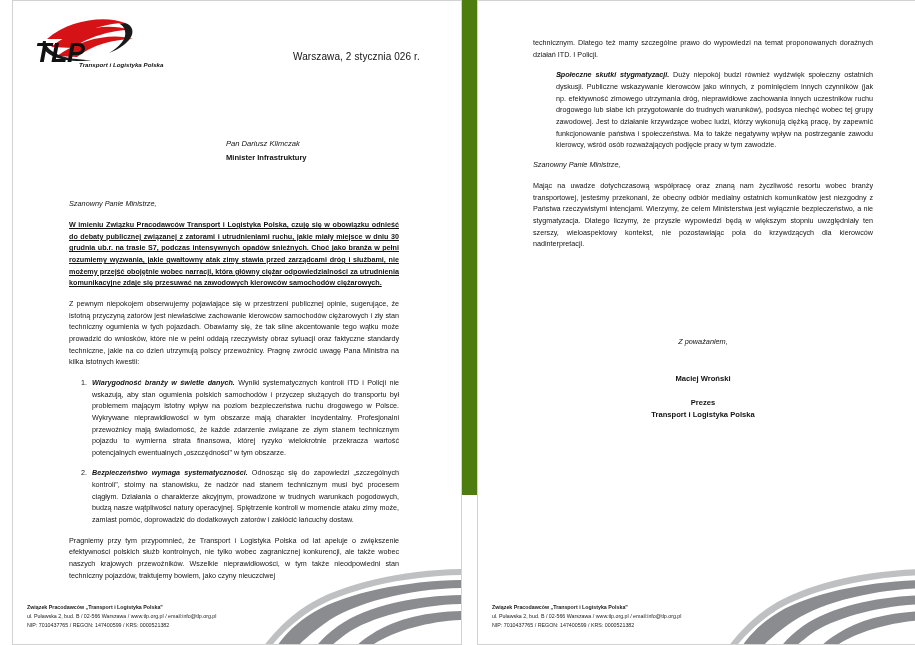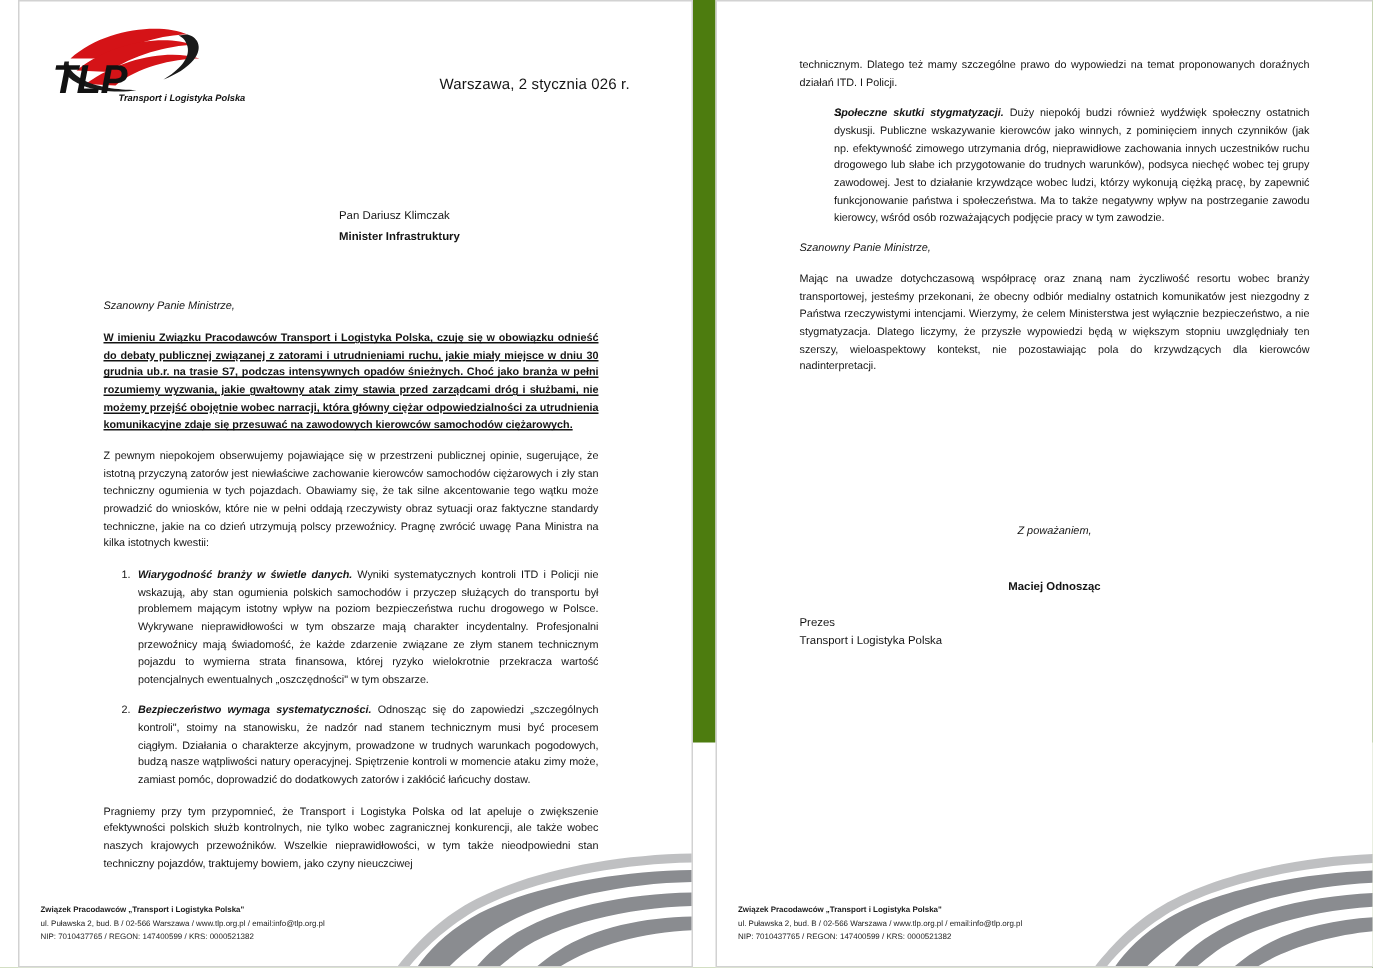--- a/index.html
+++ b/index.html
@@ -68,21 +68,21 @@
   }
 
   
   .addressee {
     position: absolute;
     left: 213px;
     top: 136px;
     font-size: 7.6px;
     line-height: 1.9;
   }
-  .addressee .nm { font-weight: 400; }
+  .addressee .nm { font-weight: 400; font-style: italic; }
   .addressee .rl { font-weight: bold; }
 
   
   .body-left {
     position: absolute;
     left: 56px;
     top: 198px;
     width: 330px;
   }
   .body-right {
@@ -124,38 +124,39 @@
     position: absolute;
     left: 4px;
     top: 0;
     font-size: 7.2px;
   }
 
   
   .sig-wrap {
     position: absolute;
     left: 55px;
-    top: 348px;
+    top: 336px;
     width: 340px;
   }
   .sig-regards {
     font-style: italic;
     font-size: 7.3px;
     text-align: center;
     margin: 0 0 28px 0;
   }
   .sig-name {
     font-size: 7.6px;
     font-weight: bold;
     text-align: center;
     margin: 0 0 14px 0;
   }
   .sig-role {
     font-size: 7.6px;
-    font-weight: normal;
+    font-weight: bold;
+    text-align: center;
     line-height: 1.55;
     margin: 0;
   }
 
   
   .footer {
     position: absolute;
     left: 14px;
     bottom: 14px;
     font-size: 5.3px;
@@ -243,21 +244,21 @@
             <span class="marker">3.</span><span class="lead">Społeczne skutki stygmatyzacji.</span><span> Duży niepokój budzi również wydźwięk społeczny ostatnich dyskusji. Publiczne wskazywanie kierowców jako winnych, z pominięciem innych czynników (jak np. efektywność zimowego utrzymania dróg, nieprawidłowe zachowania innych uczestników ruchu drogowego lub słabe ich przygotowanie do trudnych warunków), podsyca niechęć wobec tej grupy zawodowej. Jest to działanie krzywdzące wobec ludzi, którzy wykonują ciężką pracę, by zapewnić funkcjonowanie państwa i społeczeństwa. Ma to także negatywny wpływ na postrzeganie zawodu kierowcy, wśród osób rozważających podjęcie pracy w tym zawodzie.</span>
           </li>
         </ol>
 
         <p class="salut">Szanowny Panie Ministrze,</p>
         <p class="para">Mając na uwadze dotychczasową współpracę oraz znaną nam życzliwość resortu wobec branży transportowej, jesteśmy przekonani, że obecny odbiór medialny ostatnich komunikatów jest niezgodny z Państwa rzeczywistymi intencjami. Wierzymy, że celem Ministerstwa jest wyłącznie bezpieczeństwo, a nie stygmatyzacja. Dlatego liczymy, że przyszłe wypowiedzi będą w większym stopniu uwzględniały ten szerszy, wieloaspektowy kontekst, nie pozostawiając pola do krzywdzących dla kierowców nadinterpretacji.</p>
       </div>
 
       <div class="sig-wrap">
         <p class="sig-regards">Z poważaniem,</p>
-        <p class="sig-name">Maciej Odnosząc</p>
+        <p class="sig-name">Maciej Wroński</p>
         <p class="sig-role">
           <span>Prezes</span><br>
           <span>Transport i Logistyka Polska</span>
         </p>
       </div>
 
       <svg class="road" viewBox="0 0 205 86">
         <path d="M205 26 C150 26 92 40 62 62 C44 75 36 84 34 86 L14 86 C20 76 32 62 52 50 C86 30 148 18 205 18 Z" fill="#8a8c90"></path>
         <path d="M205 42 C160 42 110 54 84 72 C76 78 70 83 67 86 L53 86 C58 79 66 71 76 64 C108 42 160 33 205 33 Z" fill="#8a8c90"></path>
         <path d="M205 58 C172 58 134 68 112 82 C110 83 108 85 106 86 L92 86 C96 82 102 77 110 72 C136 55 172 49 205 49 Z" fill="#8a8c90"></path>

